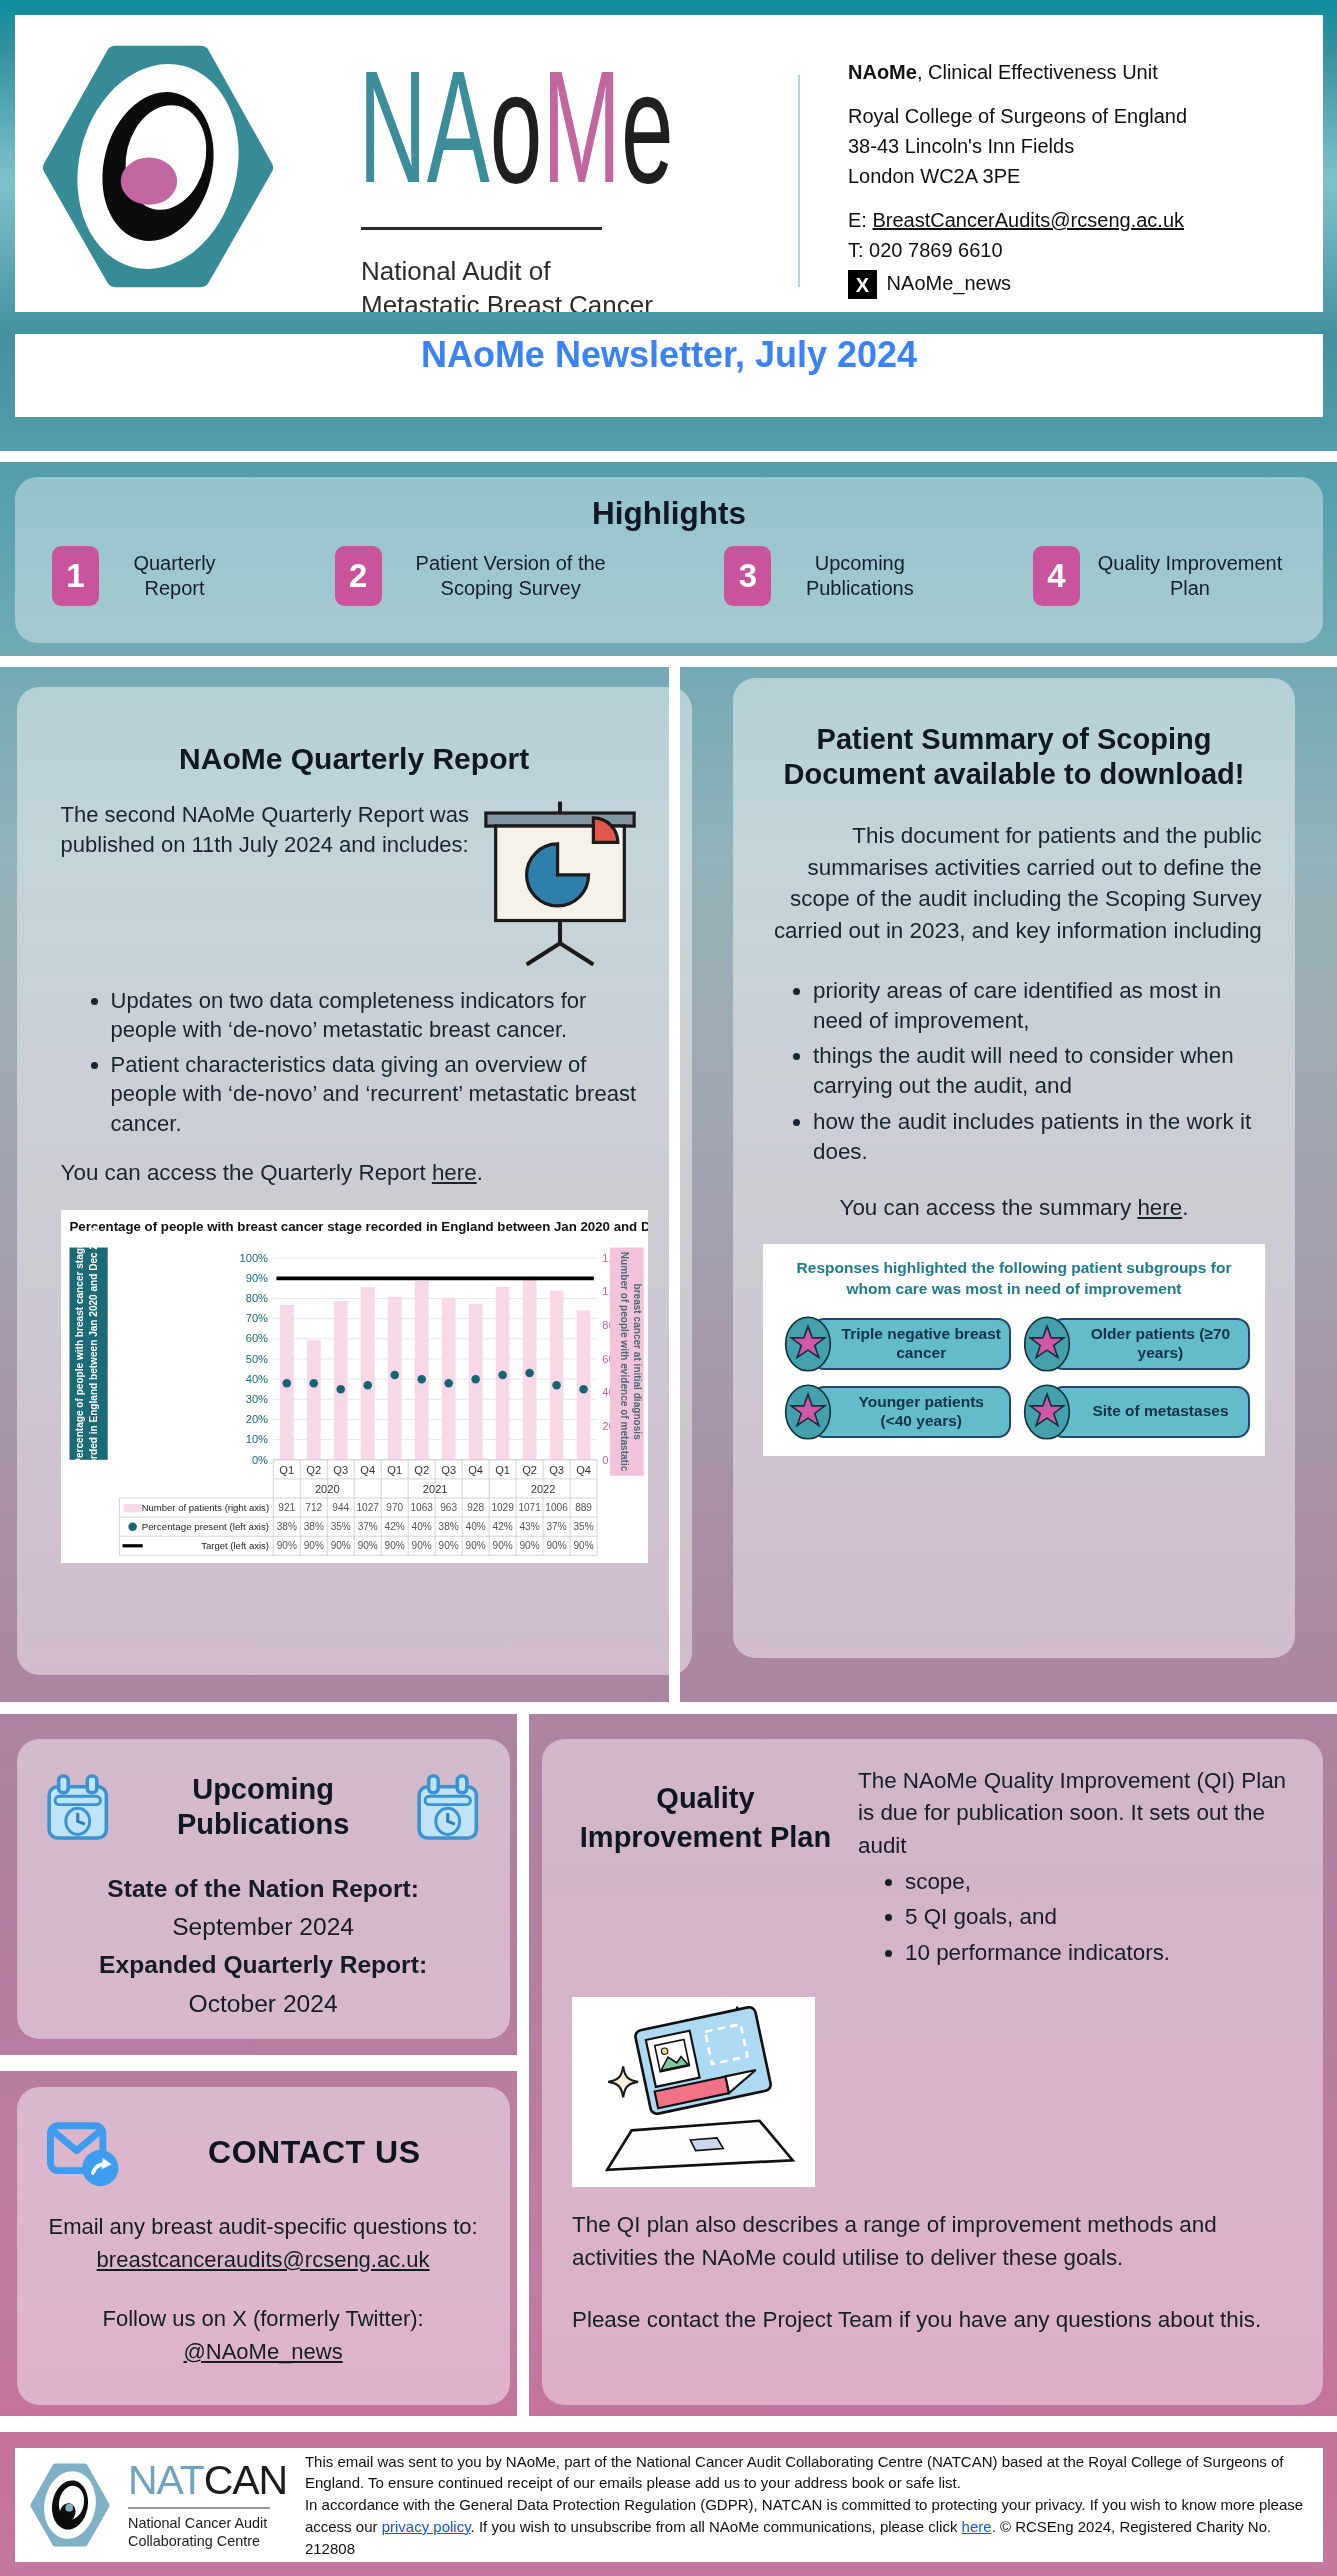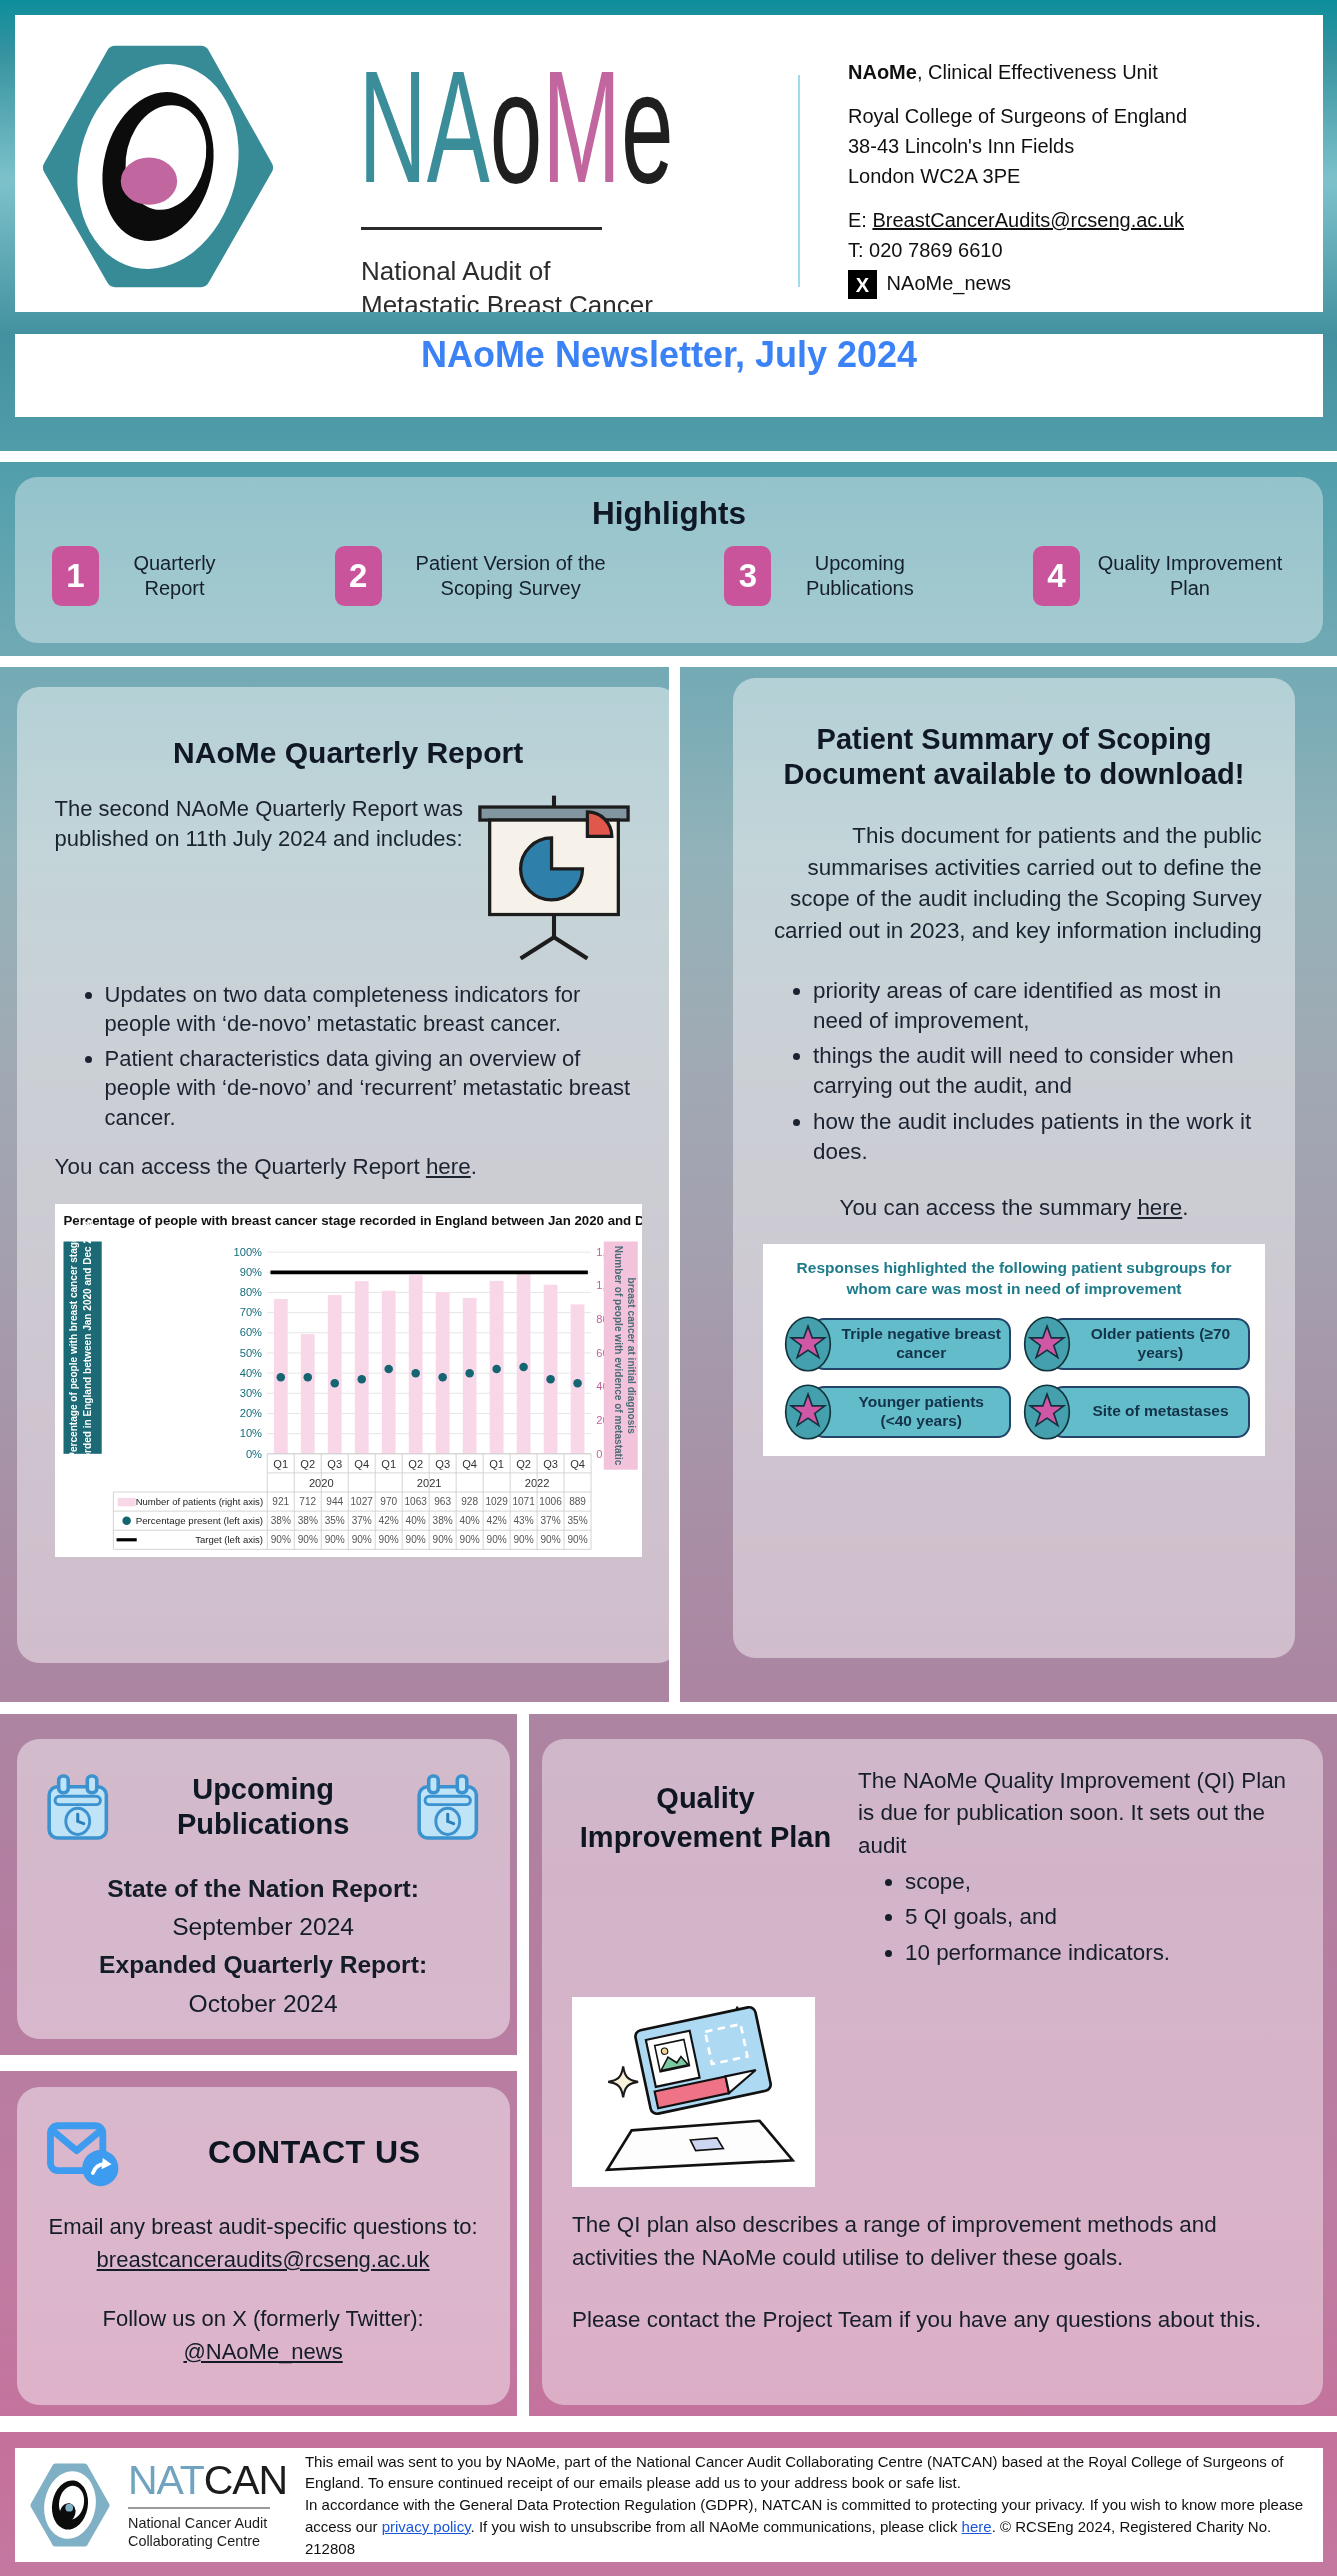--- a/index.html
+++ b/index.html
@@ -144,21 +144,21 @@
         <div class="hl-badge" style="background:#c9549c;">3</div>
         <div class="hl-label" style="max-width:149px;">Upcoming Publications</div>
       </div>
       <div class="hl-item">
         <div class="hl-badge" style="background:#c9549c;">4</div>
         <div class="hl-label" style="max-width:192px;">Quality Improvement Plan</div>
       </div>
     </div>
   </section>
 
-  <section class="card frost" style="left:16.6px;top:687px;width:649px;height:962px;padding:7px;">
+  <section class="card frost" style="left:16.6px;top:687px;width:649px;height:962px;padding:13px;">
     <div style="padding:31px 31px 0 31px;">
       <h2 class="sec-title" style="margin:9.6px 0 0 0;">NAoMe Quarterly Report</h2>
       <div class="qr-row">
         <p class="body-text">The second NAoMe Quarterly Report was published on 11th July 2024 and includes:</p>
         <svg width="176" height="171" viewBox="0 0 210 210" style="flex:none;">
           <line x1="105" y1="2" x2="105" y2="16" stroke="#1c1c1c" stroke-width="5"></line>
           <rect x="14" y="16" width="182" height="16" fill="#8296a2" stroke="#1c1c1c" stroke-width="4"></rect>
           <rect x="26" y="32" width="158" height="116" fill="#f7f2e9" stroke="#1c1c1c" stroke-width="4"></rect>
           <path d="M102,92 L102,54 A38,38 0 1 0 140,92 Z" fill="#2e80ab" stroke="#1c1c1c" stroke-width="4"></path>
           <path d="M146,52 L146,22 A30,30 0 0 1 176,52 Z" fill="#e2574b" stroke="#1c1c1c" stroke-width="4"></path>

